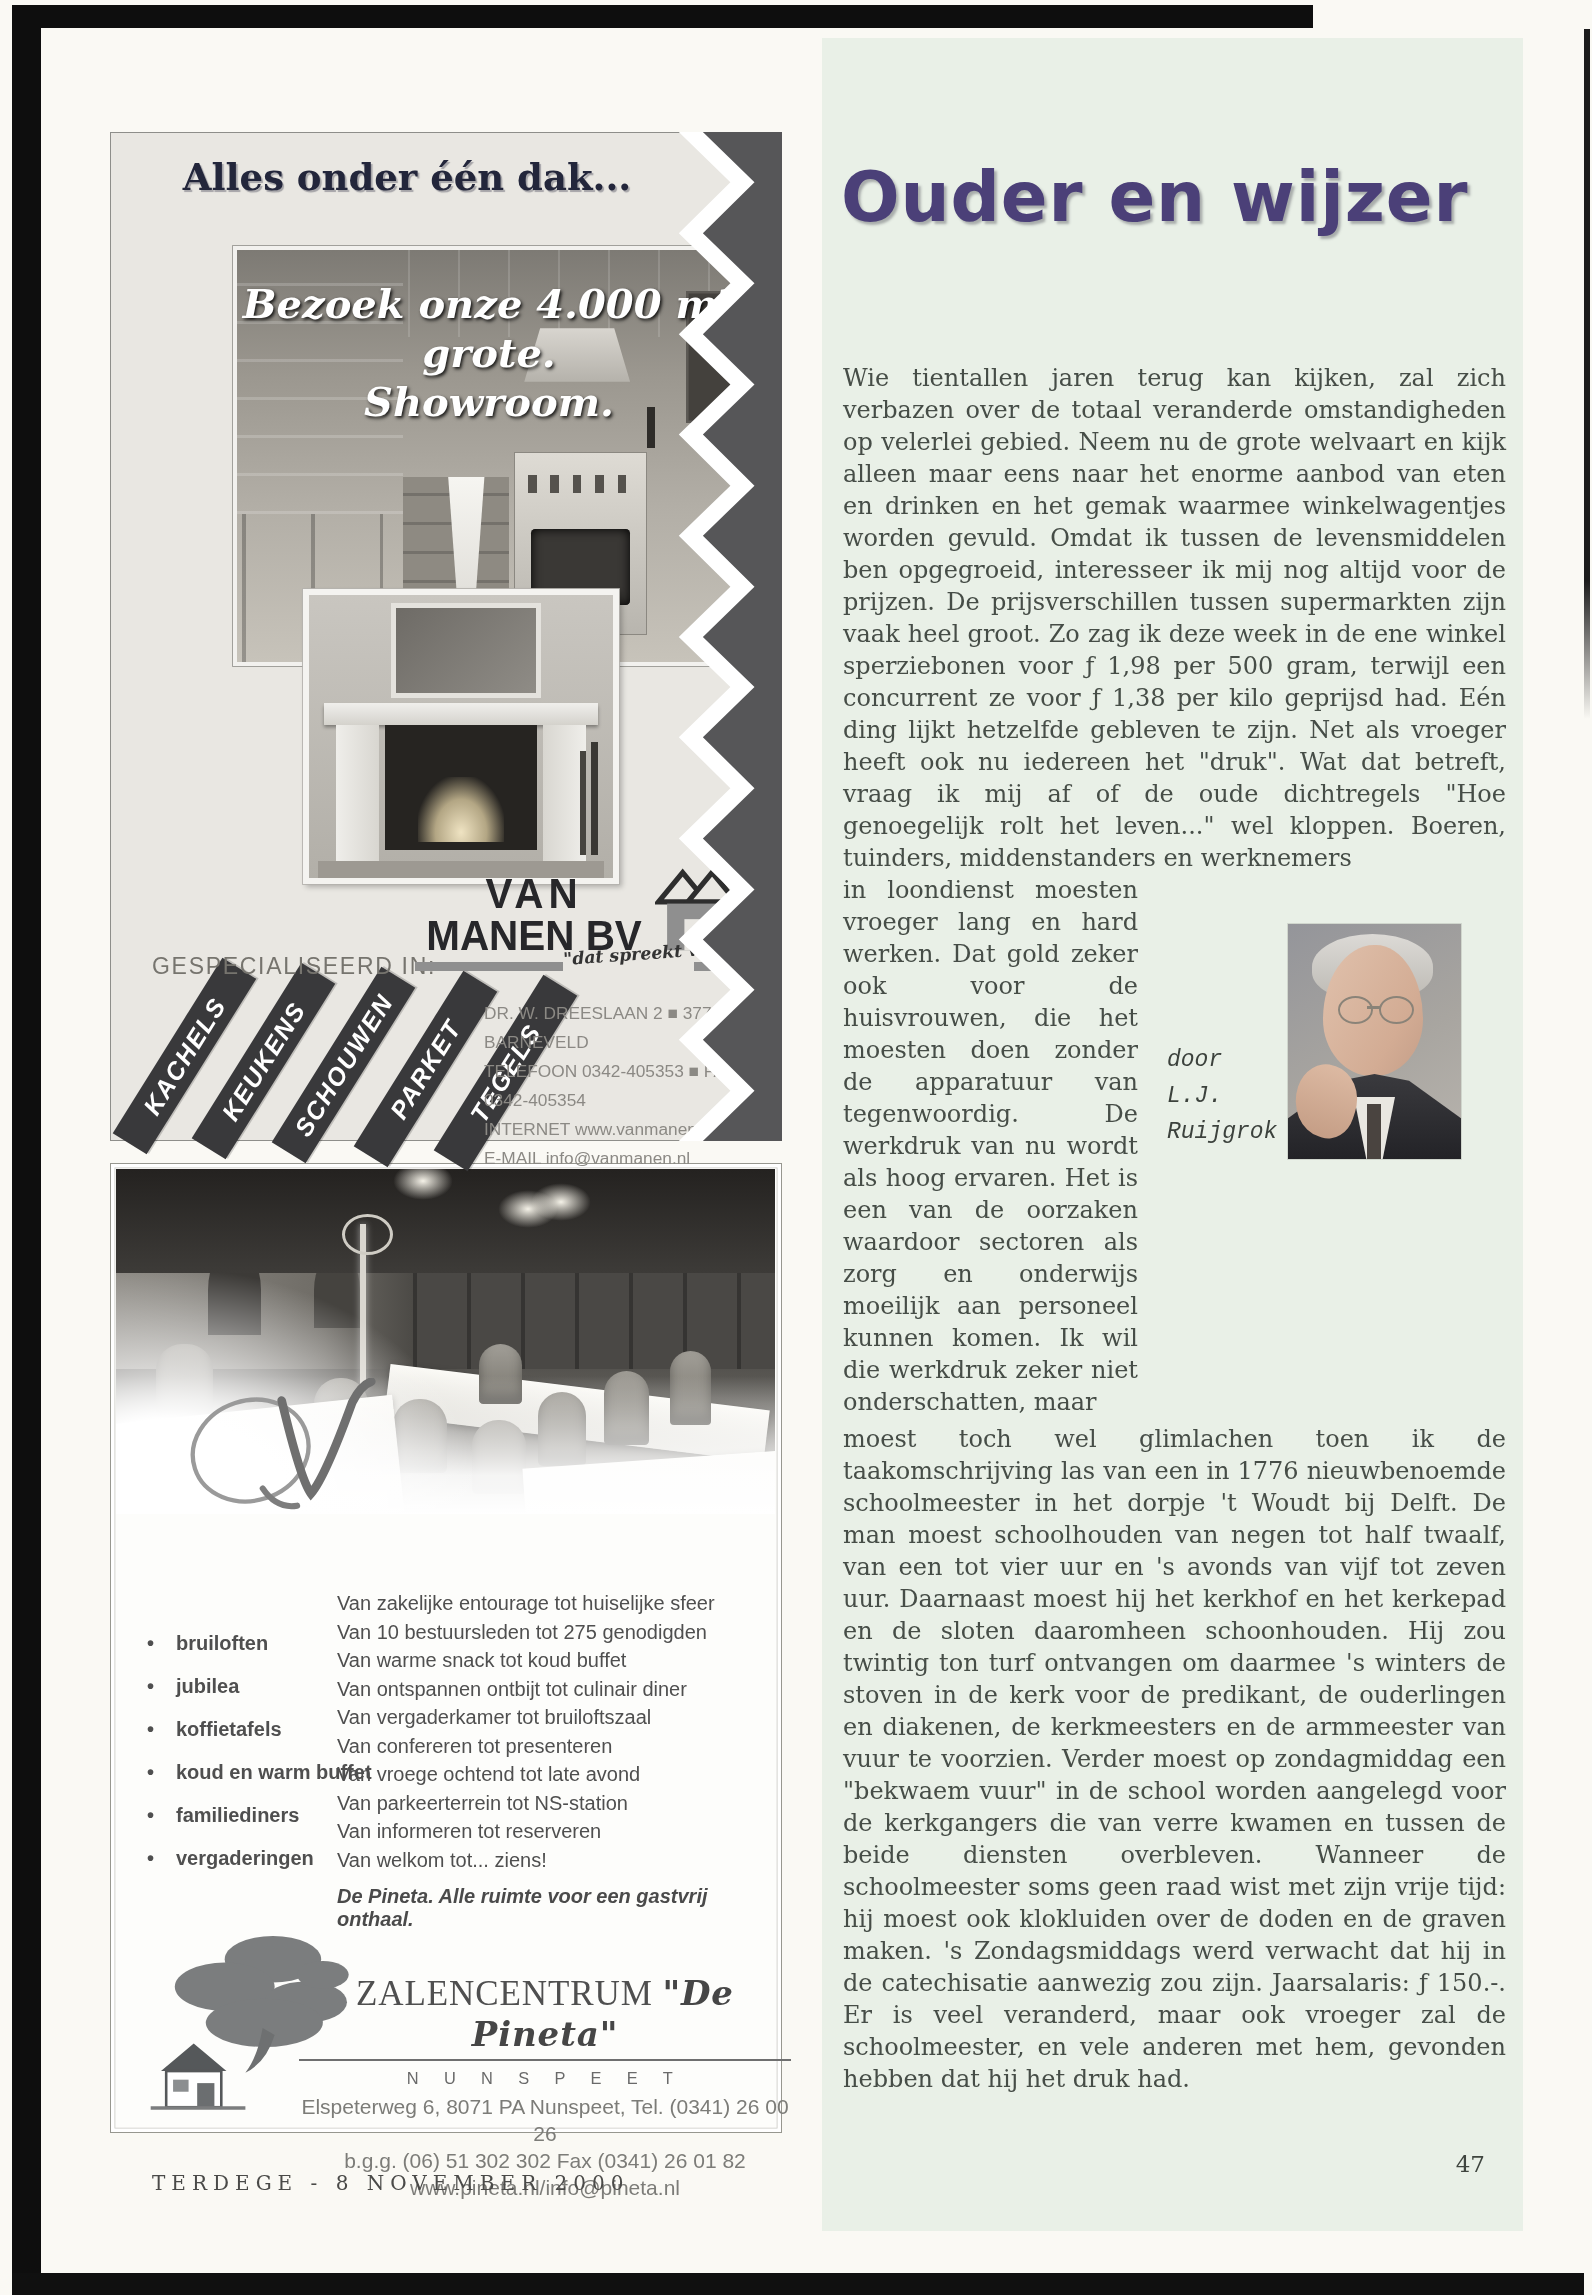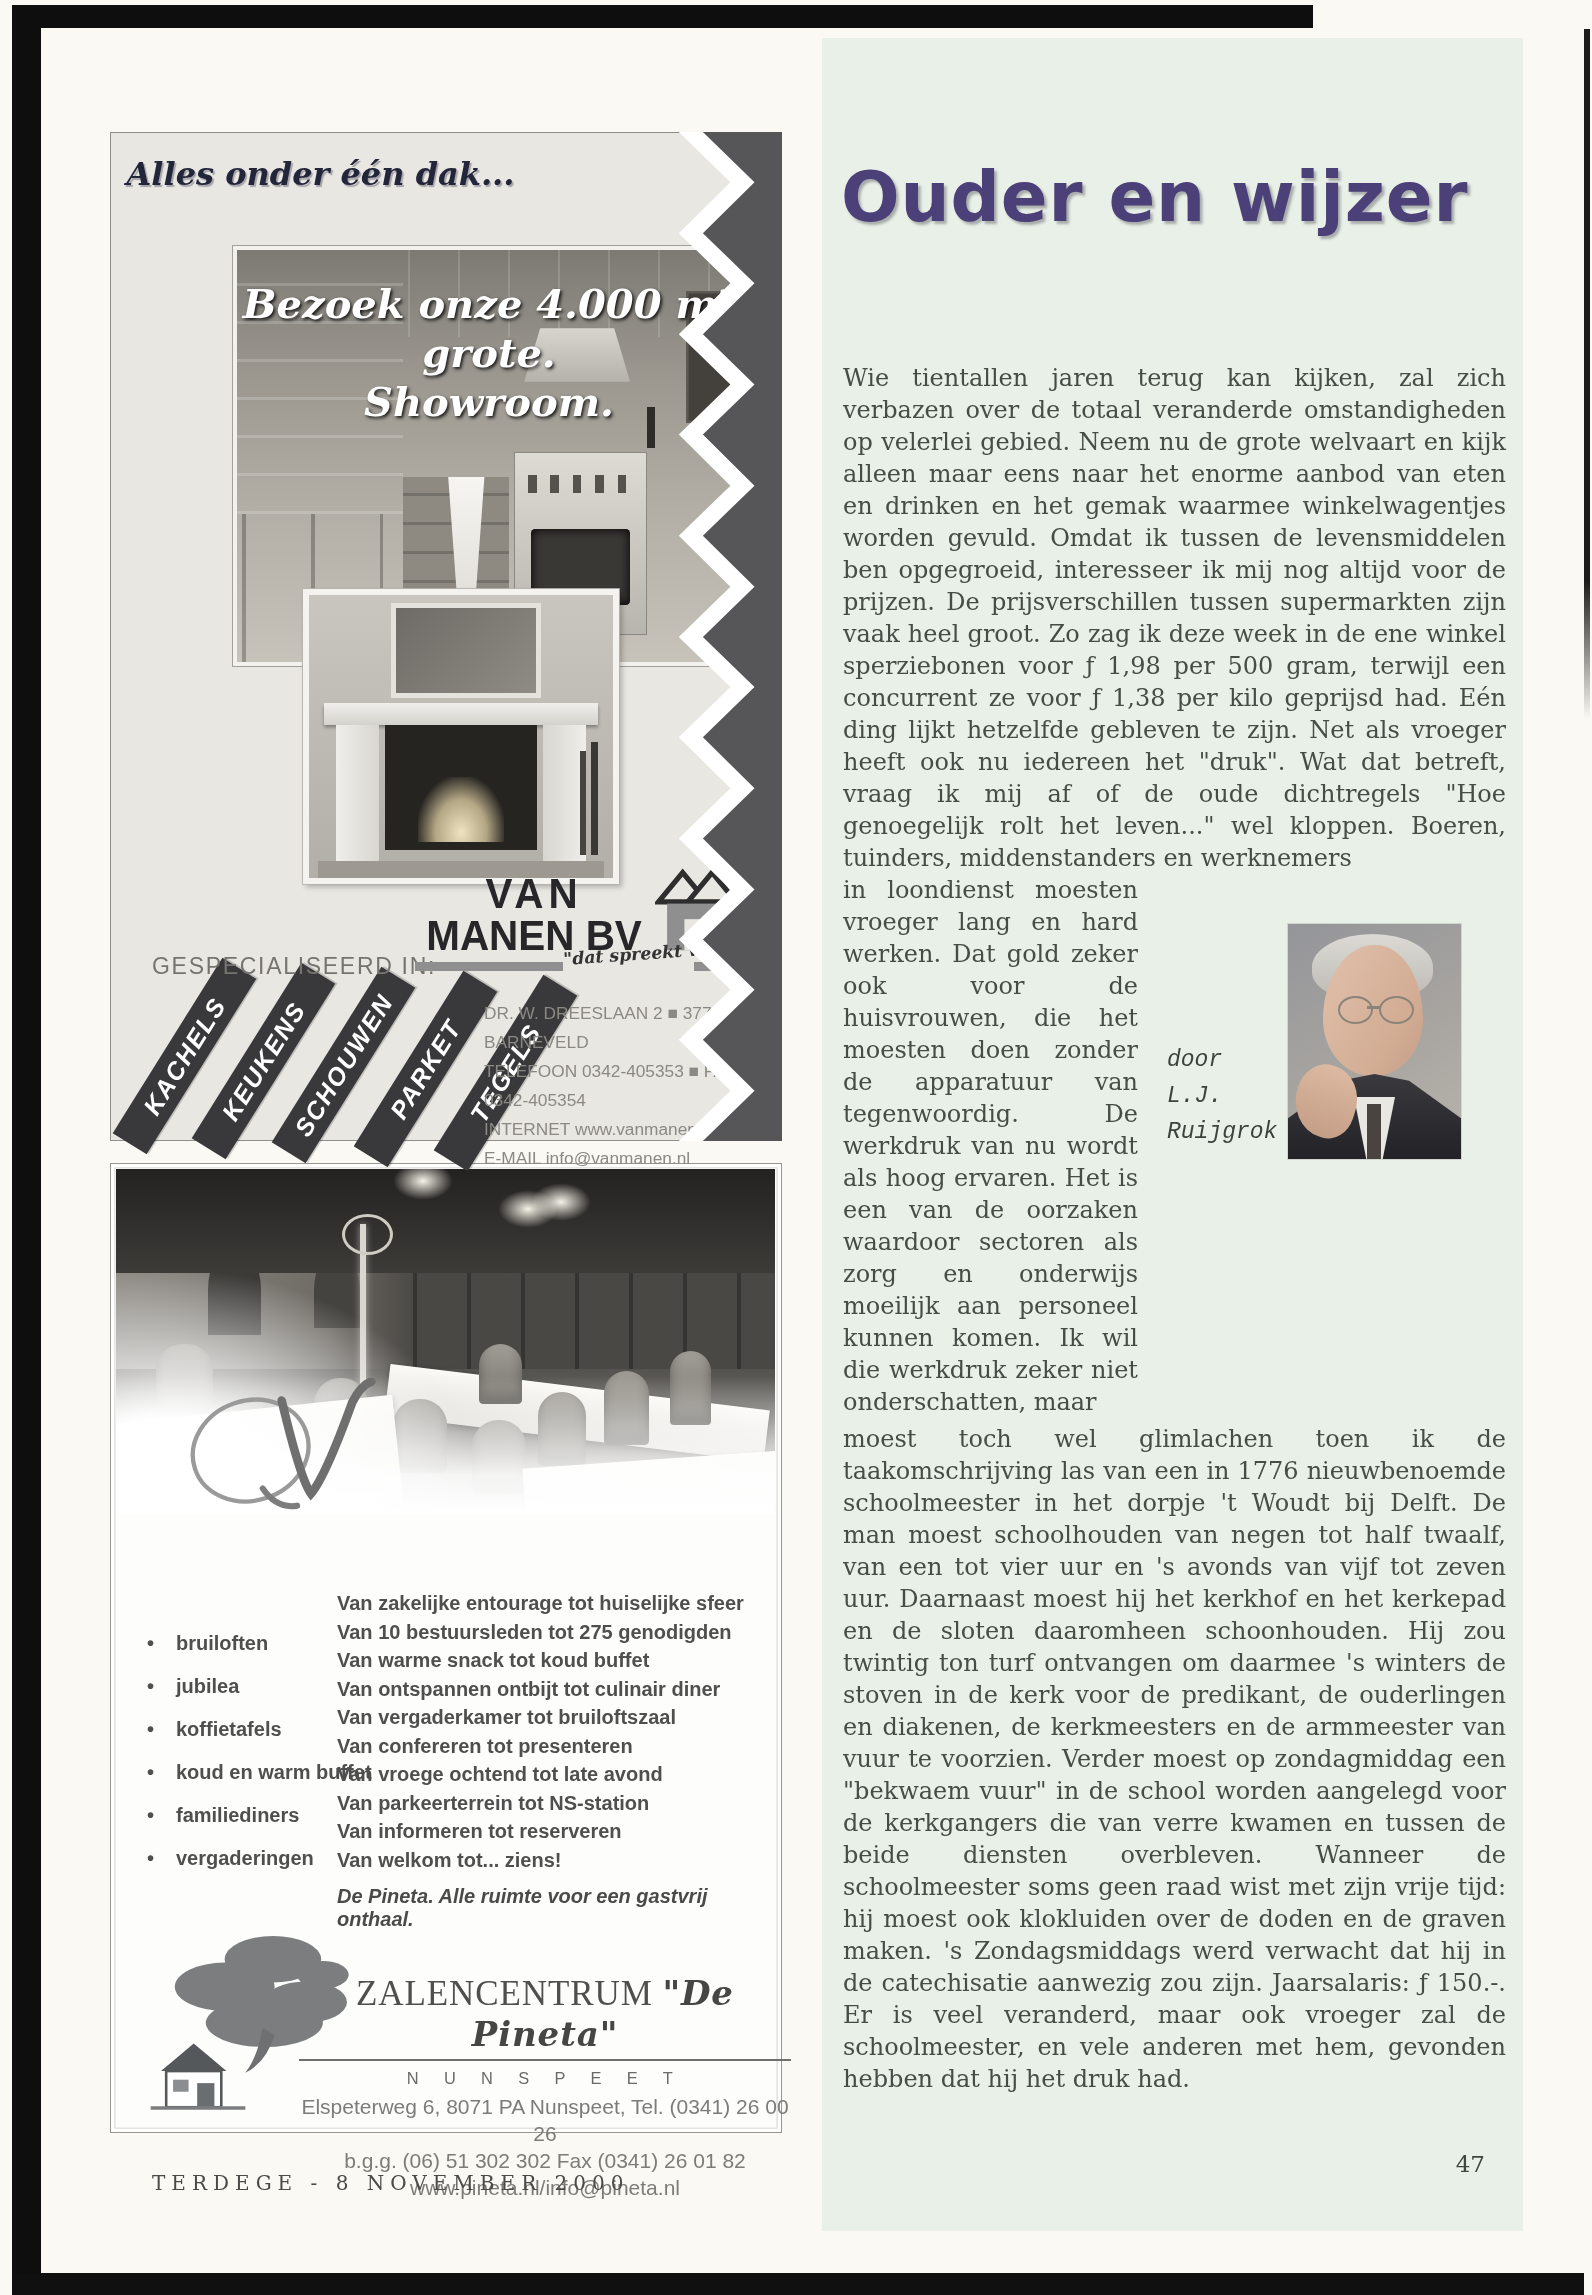--- a/index.html
+++ b/index.html
@@ -8,22 +8,22 @@
   
   .spine{position:absolute;left:12px;top:5.2px;width:28.5px;height:2287px;background:#0e0e0e;}
   .topbar{position:absolute;left:12px;top:5.2px;width:1301px;height:23px;background:#0e0e0e;}
   .bottombar{position:absolute;left:12px;top:2273px;width:1572px;height:24px;background:#101010;}
   .right-edge{position:absolute;left:1584px;top:28.5px;width:6px;height:690px;
         background:linear-gradient(#1c1c1c 0%,#1c1c1c 80%,rgba(28,28,28,0) 100%);}
 
   
   .ad1{position:absolute;left:110px;top:132px;width:670px;height:1007px;background:#e9e7e2;
        border:0.9px solid #8e8e8a;}
-  .ad1-headline{position:absolute;left:15.5px;top:22.4px;width:561px;text-align:left;
-       font-style:italic;font-weight:bold;font-size:32px;color:#23263b;
+  .ad1-headline{position:absolute;left:15.5px;top:22.4px;width:561px;text-align:center;
+       font-weight:bold;font-size:37px;color:#23263b;
        text-shadow:1.7px 1.7px 0.9px rgba(40,40,60,.35);}
   .zigzag{position:absolute;right:-0.9px;top:-0.9px;width:129px;height:1009px;z-index:6;}
 
   .kitchen{position:absolute;left:122px;top:113px;width:504px;height:412px;z-index:2;
        border:4.3px solid #f2f1ee;background:#a8a49d;box-shadow:0 0 0 0.9px #9a9894;overflow:hidden;}
   .k-wall{position:absolute;inset:0;background:linear-gradient(180deg,#7d7a74 0%,#9b978f 30%,#b2aea6 62%,#c7c3ba 100%);}
   .k-cab-top{position:absolute;left:34%;top:0;width:66%;height:21%;
        background:linear-gradient(90deg,#57544e,#6b6862 40%,#4e4b46);
        background-image:repeating-linear-gradient(90deg,rgba(255,255,255,.14) 0 1.7px,rgba(0,0,0,0) 1.7px 50px);}
   .k-hood{position:absolute;left:57%;top:19%;width:21%;height:13%;
@@ -119,21 +119,21 @@
   .b-fade2{position:absolute;left:0;bottom:0;width:55%;height:70%;
        background:radial-gradient(ellipse at 15% 100%,#fff 28%,rgba(255,255,255,0) 72%);}
   .vswoosh{position:absolute;left:69px;top:214px;width:224px;height:164px;z-index:3;}
   .pineta-heading{position:absolute;left:259px;top:350px;z-index:3;font-family:"DejaVu Sans",sans-serif;
        font-weight:bold;font-style:italic;font-size:32px;color:#3f3f3f;}
   .pineta-bullets{position:absolute;left:36px;top:468px;margin:0;padding:0;list-style:none;
        font-family:"Liberation Sans",sans-serif;font-weight:bold;font-size:20px;color:#4f4f4f;}
   .pineta-bullets li{margin-bottom:20px;}
   .pineta-bullets .dot{display:inline-block;width:29px;}
   .van-lines{position:absolute;left:226px;top:425px;font-family:"Liberation Sans",sans-serif;
-       font-weight:bold;font-size:20px;line-height:28.5px;color:#4f4f4f;}
+       font-weight:normal;font-size:20px;line-height:28.5px;color:#4f4f4f;}
   .pineta-slogan{position:absolute;left:226px;top:721px;font-family:"Liberation Sans",sans-serif;
        font-weight:bold;font-style:italic;font-size:20px;color:#4a4a4a;}
   .tree-logo{position:absolute;left:31px;top:759px;width:224px;height:198px;}
   .zc-wrap{position:absolute;left:188px;top:809px;width:492px;text-align:center;}
   .zc-main{font-family:"Liberation Serif",serif;font-size:35px;color:#4f4f4f;letter-spacing:0.9px;}
   .zc-name{font-weight:bold;font-style:italic;font-family:"DejaVu Serif",serif;font-size:34px;color:#464646;}
   .zc-rule{height:2.6px;background:#6f6f6f;margin-top:3.5px;}
   .zc-city{margin-top:7.8px;font-family:"Liberation Sans",sans-serif;font-size:16.4px;letter-spacing:10.4px;color:#6a6a6a;}
   .zc-addr{margin-top:5.2px;font-family:"Liberation Sans",sans-serif;font-size:21px;line-height:27px;color:#7c7c78;}
 

